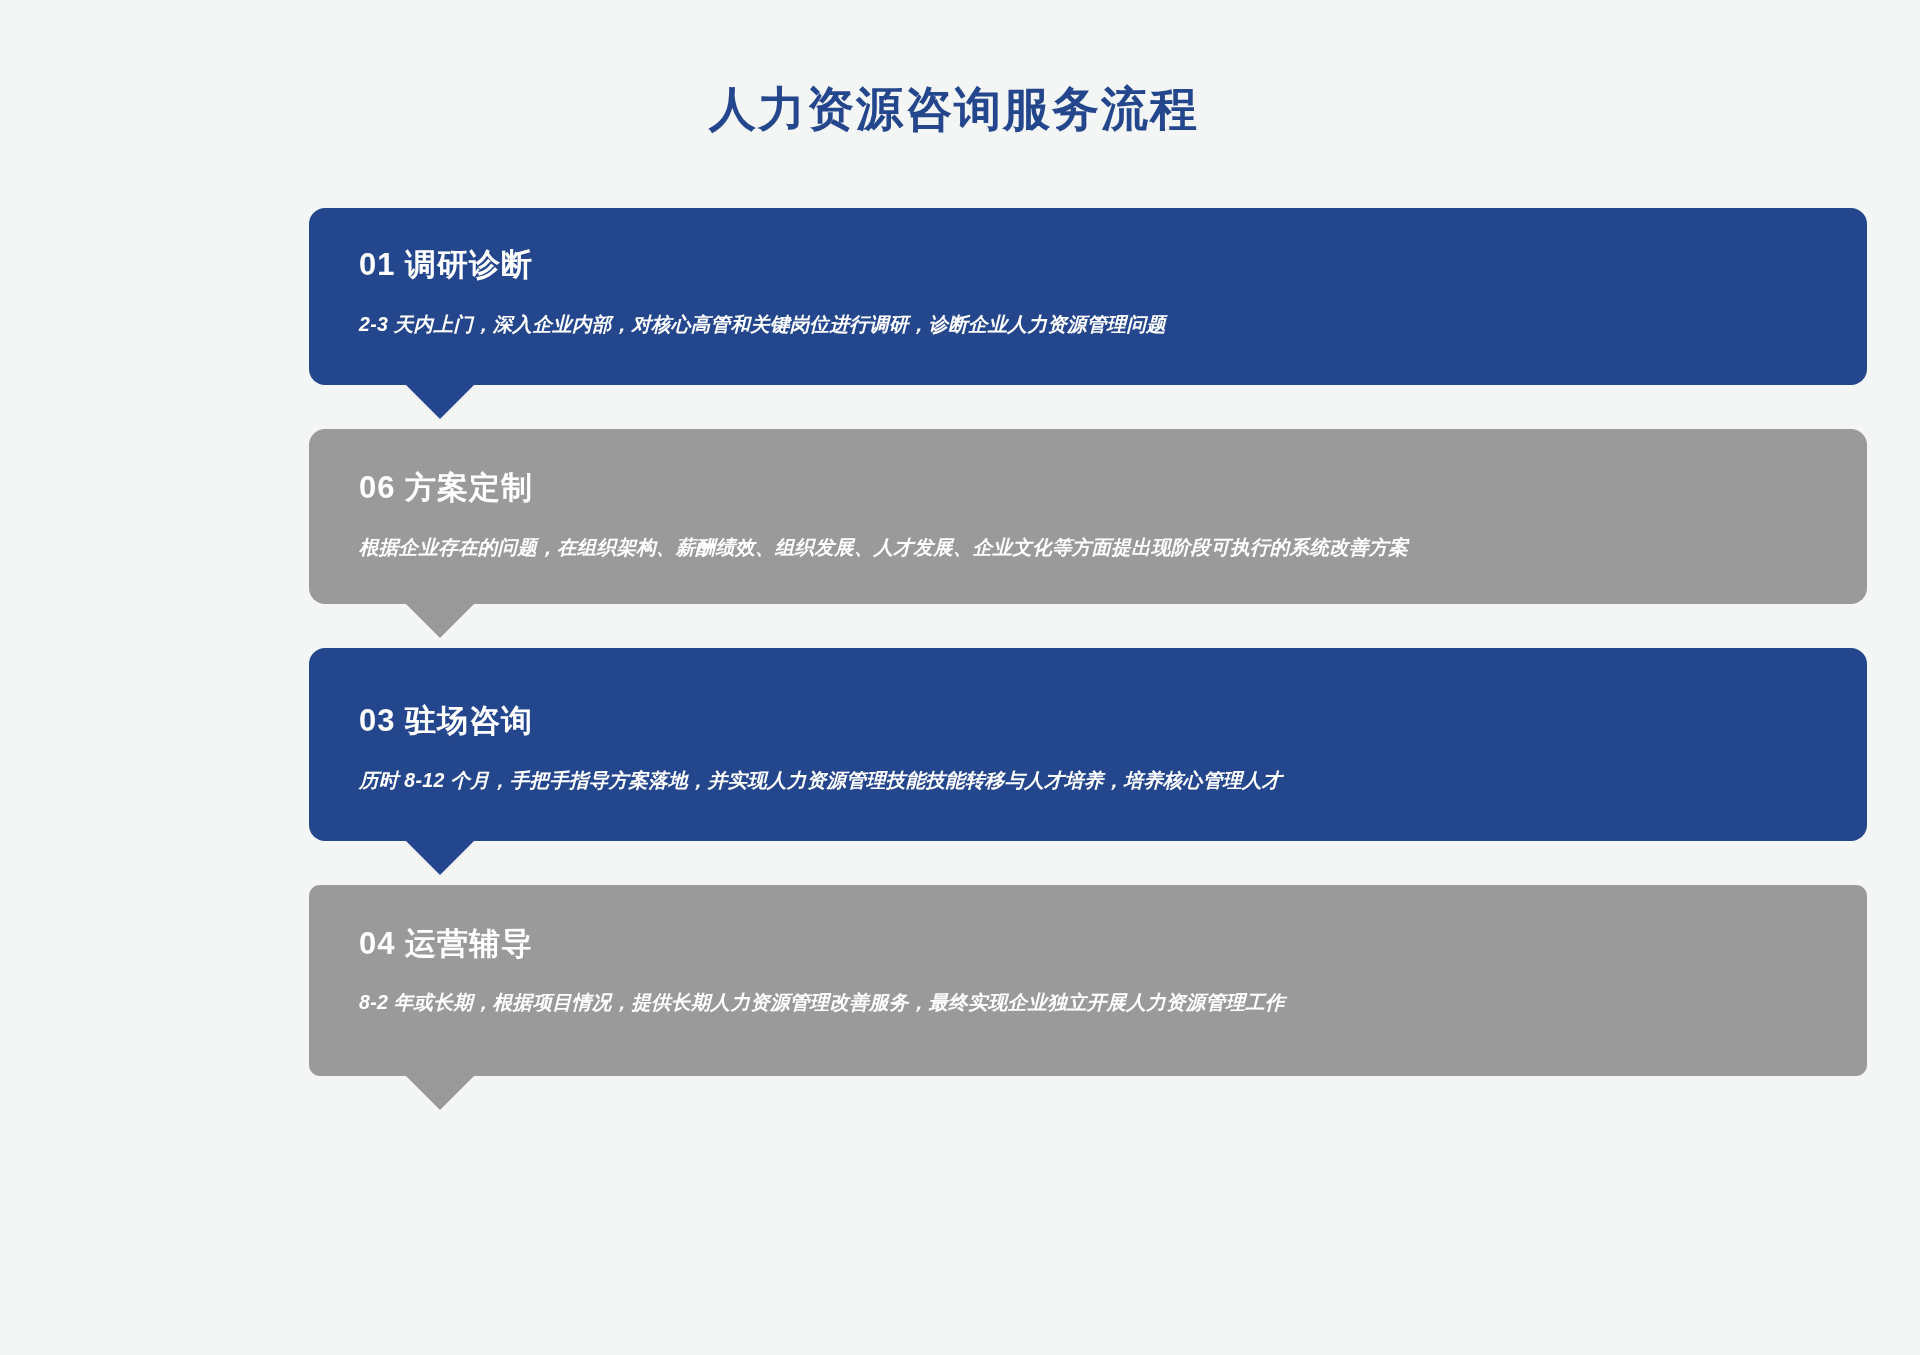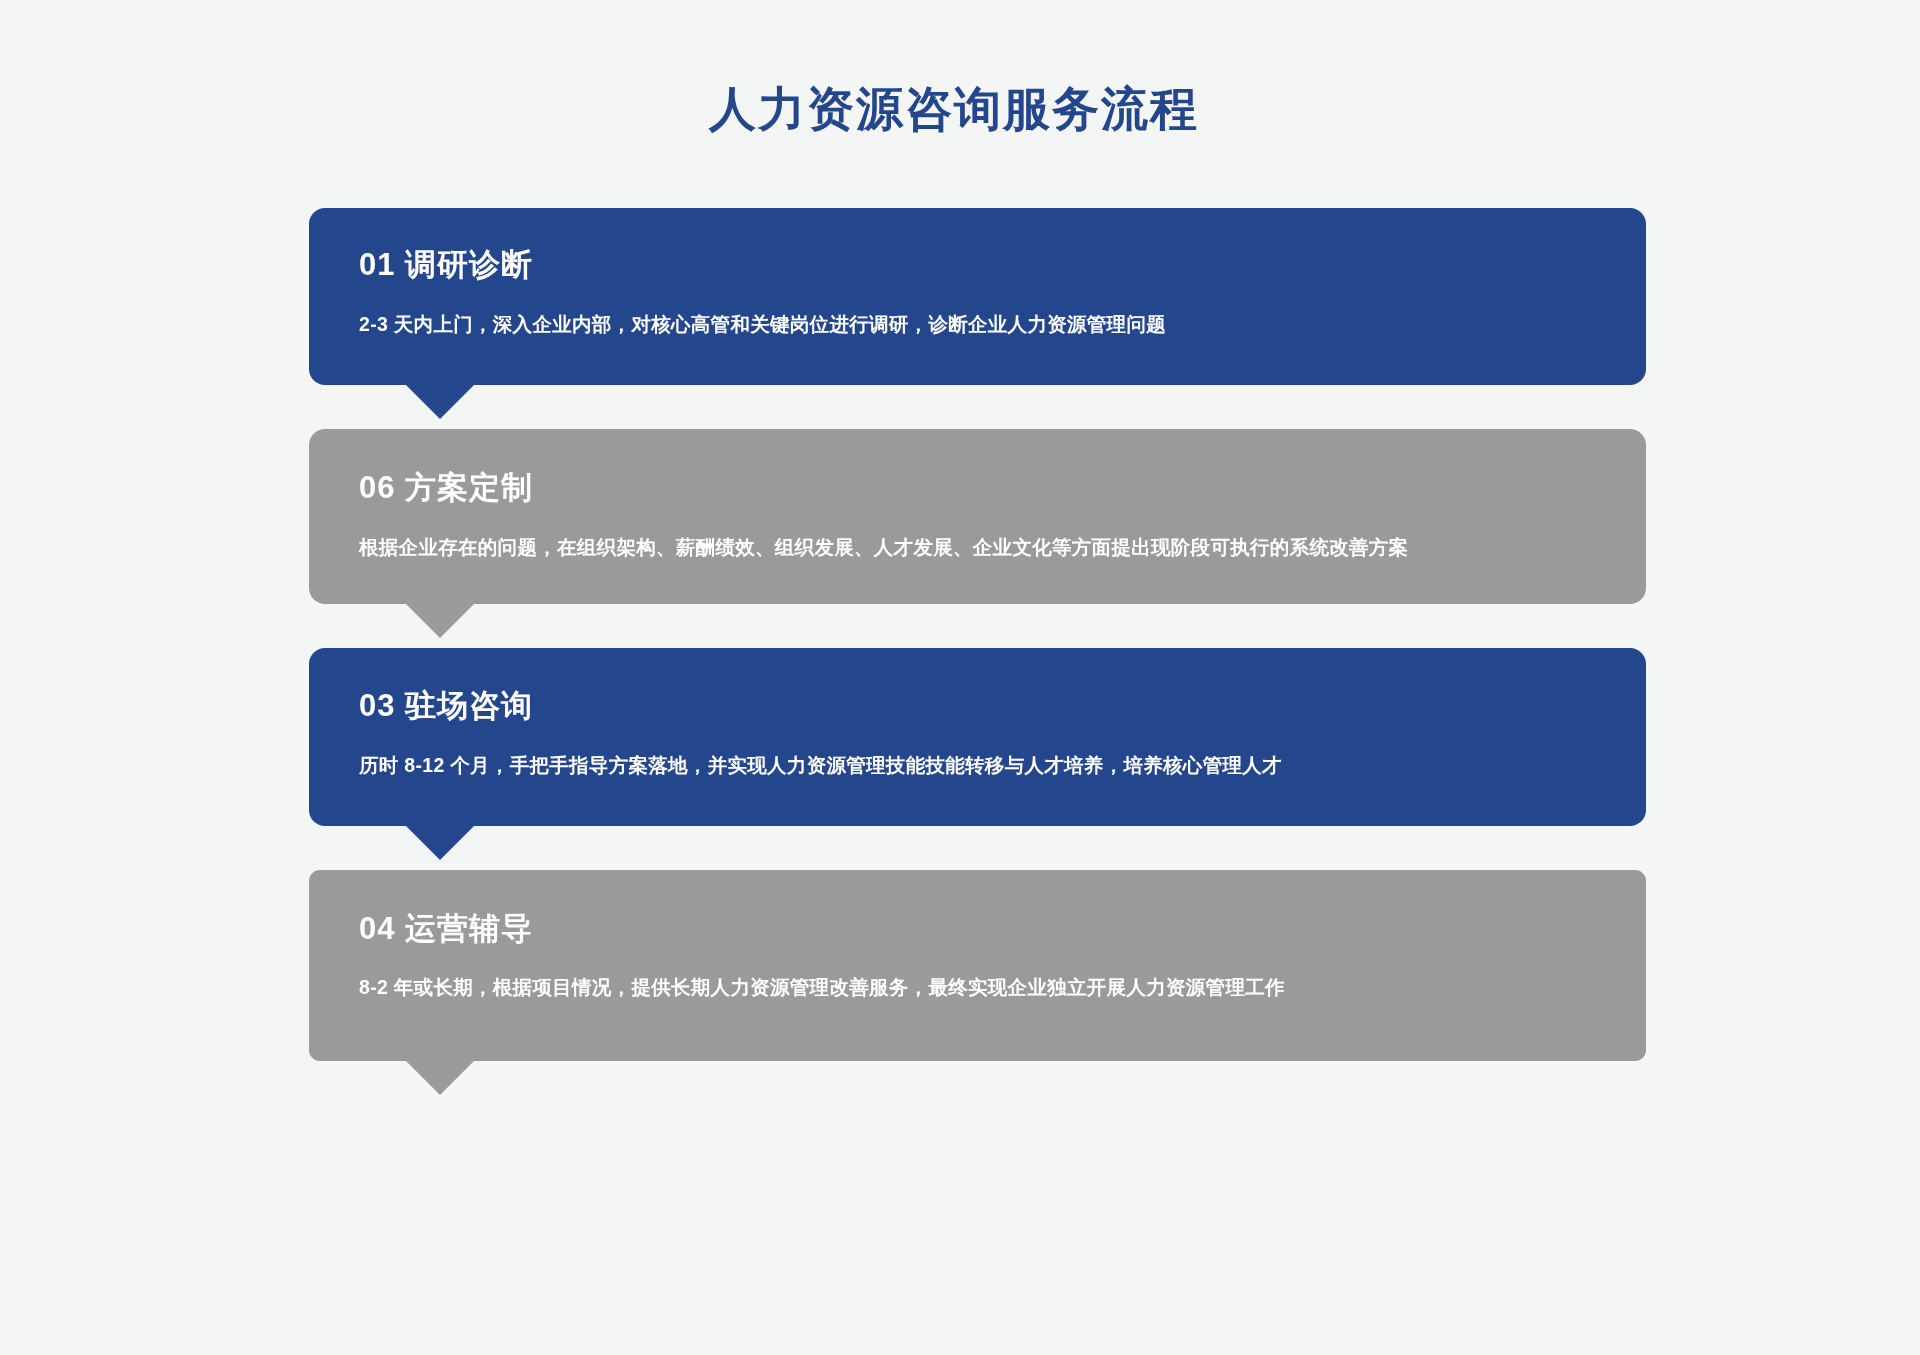--- a/index.html
+++ b/index.html
@@ -41,21 +41,21 @@
   
   .flow {
     position: absolute;
     left: 309px;
     top: 208px;
     width: 1325px;
   }
 
   .step {
     position: relative;
-    width: 1337px;
+    width: 1558px;
     border-radius: 16px;
     box-sizing: border-box;
     padding: 34px 44px 34px 44px;
     margin-bottom: 44px;
   }
   .step:last-child { margin-bottom: 0; border-radius: 11px; }
 
   .step.blue  { background: #23468c; }
   .step.gray  { background: #9a9a9a; }
 
@@ -83,26 +83,27 @@
   }
 
   .step-desc {
     font-size: 19.5px;
     font-weight: bold;
     color: #ffffff;
     line-height: 1.75;
     letter-spacing: 0.3px;
     margin: 0 0 0 6px;
     max-width: 1185px;
+    font-style: italic;
   }
 
   
   .step.s1 { padding-top: 38px;  padding-bottom: 44px; }
   .step.s2 { padding-top: 40px;  padding-bottom: 40px; }
-  .step.s3 { padding-top: 39px;  padding-bottom: 44px; }
+  .step.s3 { padding-top: 54px;  padding-bottom: 44px; }
   .step.s4 { padding-top: 40px;  padding-bottom: 56px; }
 </style>
 </head>
 <body>
 
 <div class="page">
 
   <div class="title">人力资源咨询服务流程</div>
 
   <div class="flow">

